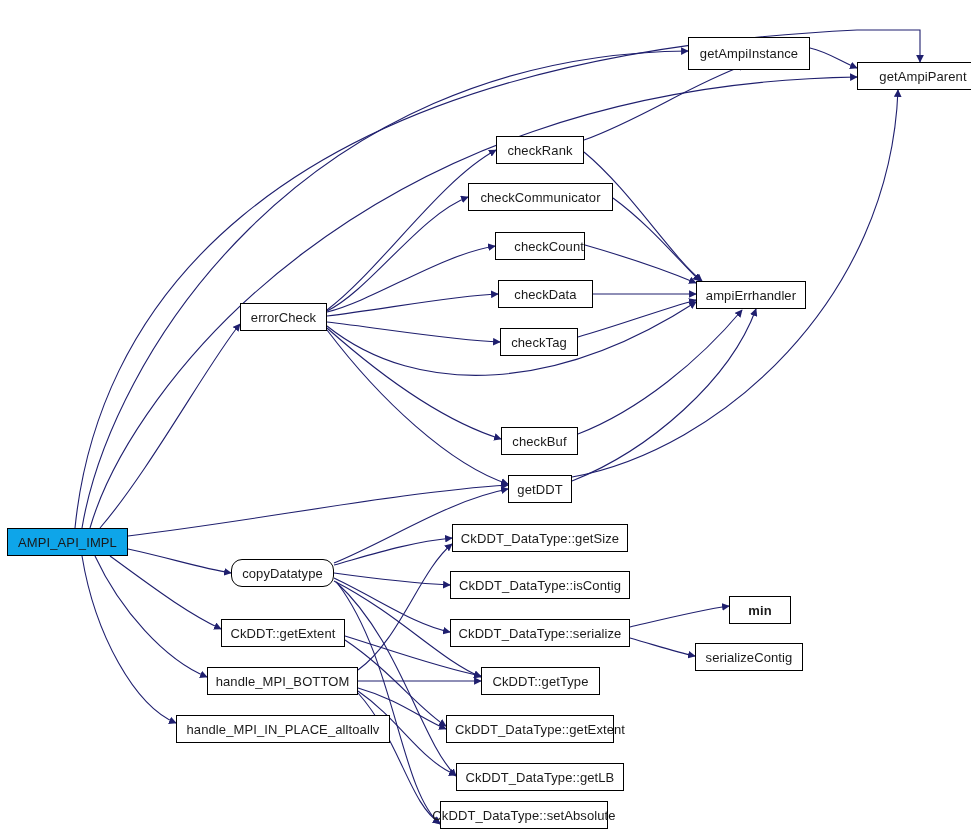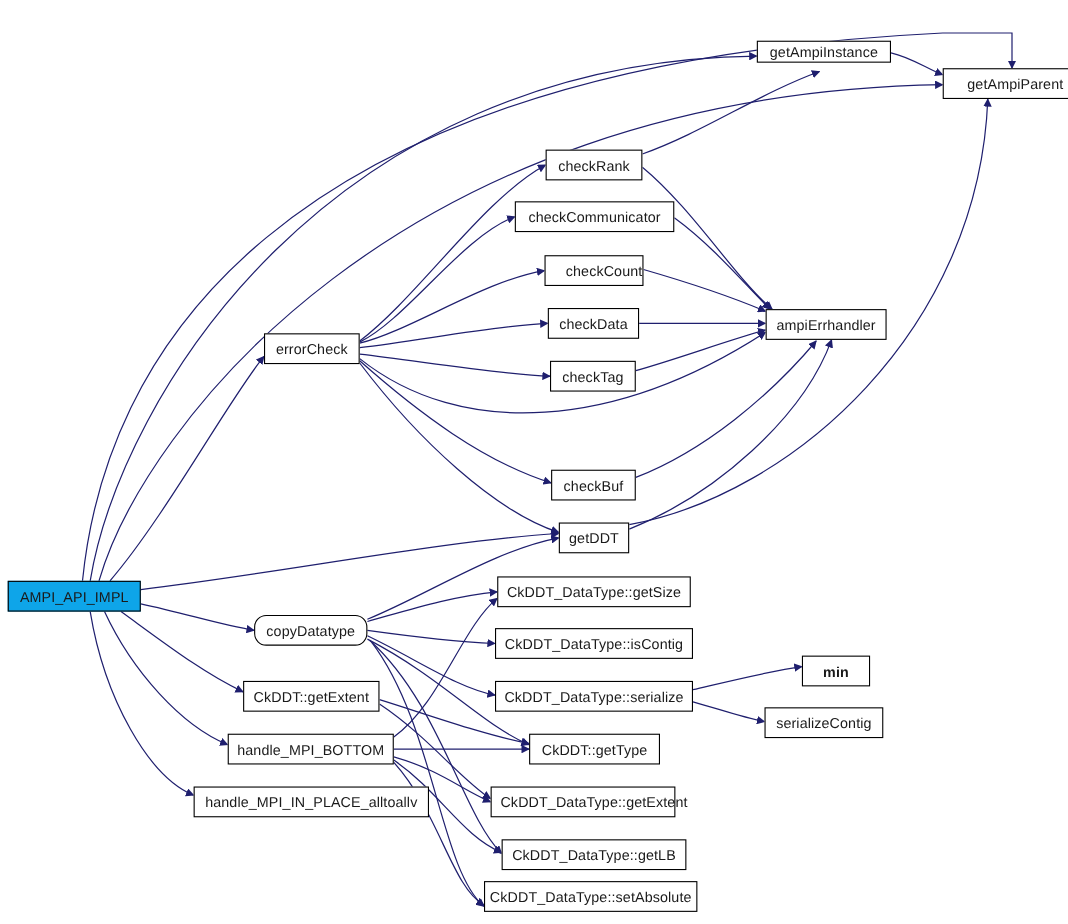--- a/index.html
+++ b/index.html
@@ -97,36 +97,36 @@
         <path d="M 358,691 C 400,720 420,760 456,775" marker-end="url(#arrow)"></path>
         <path d="M 358,693 C 400,740 410,805 440,823" marker-end="url(#arrow)"></path>
         <path d="M 630,627 C 660,620 700,610 729,606" marker-end="url(#arrow)"></path>
         <path d="M 630,638 C 655,645 675,652 695,656" marker-end="url(#arrow)"></path>
       </g>
   </svg>
   <div id="node-layer">
       <div class="node root" style="left: 7px; top: 528px; width: 121px; height: 28px;">
         <span class="node-label">AMPI_API_IMPL</span>
       </div>
-      <div class="node" style="left: 688px; top: 37px; width: 122px; height: 20px;">
+      <div class="node" style="left: 688px; top: 37px; width: 122px; height: 33px;">
         <span class="node-label">getAmpiInstance</span>
       </div>
       <div class="node" style="left: 857px; top: 62px; width: 132px; height: 28px;">
         <span class="node-label">getAmpiParent</span>
       </div>
       <div class="node" style="left: 496px; top: 136px; width: 88px; height: 28px;">
         <span class="node-label">checkRank</span>
       </div>
       <div class="node" style="left: 468px; top: 183px; width: 145px; height: 28px;">
         <span class="node-label">checkCommunicator</span>
       </div>
       <div class="node" style="left: 495px; top: 232px; width: 90px; height: 28px; justify-content: flex-end;">
         <span class="node-label">checkCount</span>
       </div>
-      <div class="node" style="left: 498px; top: 280px; width: 83px; height: 28px;">
+      <div class="node" style="left: 498px; top: 280px; width: 95px; height: 28px;">
         <span class="node-label">checkData</span>
       </div>
       <div class="node" style="left: 500px; top: 328px; width: 78px; height: 28px;">
         <span class="node-label">checkTag</span>
       </div>
       <div class="node" style="left: 240px; top: 303px; width: 87px; height: 28px;">
         <span class="node-label">errorCheck</span>
       </div>
       <div class="node" style="left: 696px; top: 281px; width: 110px; height: 28px;">
         <span class="node-label">ampiErrhandler</span>
@@ -160,21 +160,21 @@
       </div>
       <div class="node" style="left: 481px; top: 667px; width: 119px; height: 28px;">
         <span class="node-label">CkDDT::getType</span>
       </div>
       <div class="node" style="left: 446px; top: 715px; width: 168px; height: 28px; padding-left: 20px;">
         <span class="node-label">CkDDT_DataType::getExtent</span>
       </div>
       <div class="node" style="left: 456px; top: 763px; width: 168px; height: 28px;">
         <span class="node-label">CkDDT_DataType::getLB</span>
       </div>
-      <div class="node" style="left: 440px; top: 801px; width: 194px; height: 28px;">
+      <div class="node" style="left: 440px; top: 801px; width: 168px; height: 28px;">
         <span class="node-label">CkDDT_DataType::setAbsolute</span>
       </div>
       <div class="node" style="left: 729px; top: 596px; width: 62px; height: 28px; font-weight: bold;">
         <span class="node-label">min</span>
       </div>
       <div class="node" style="left: 695px; top: 643px; width: 108px; height: 28px;">
         <span class="node-label">serializeContig</span>
       </div>
     </div>
 </div>

